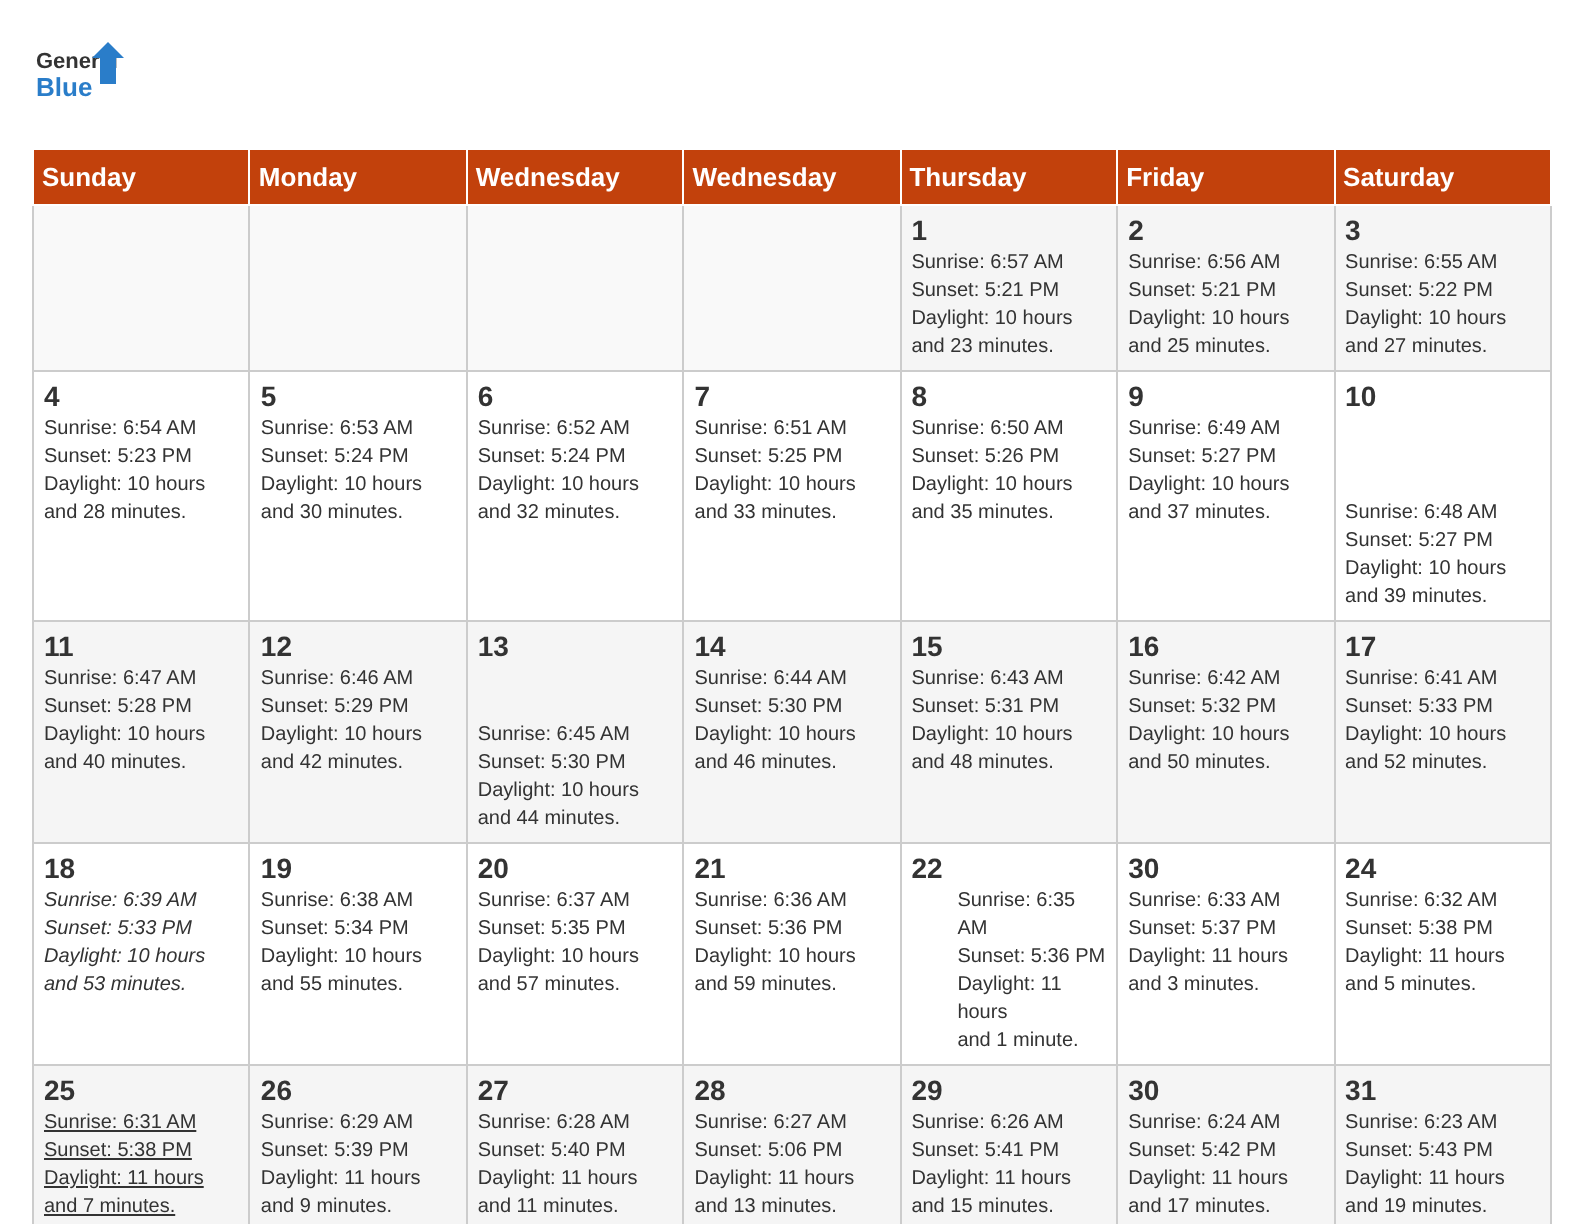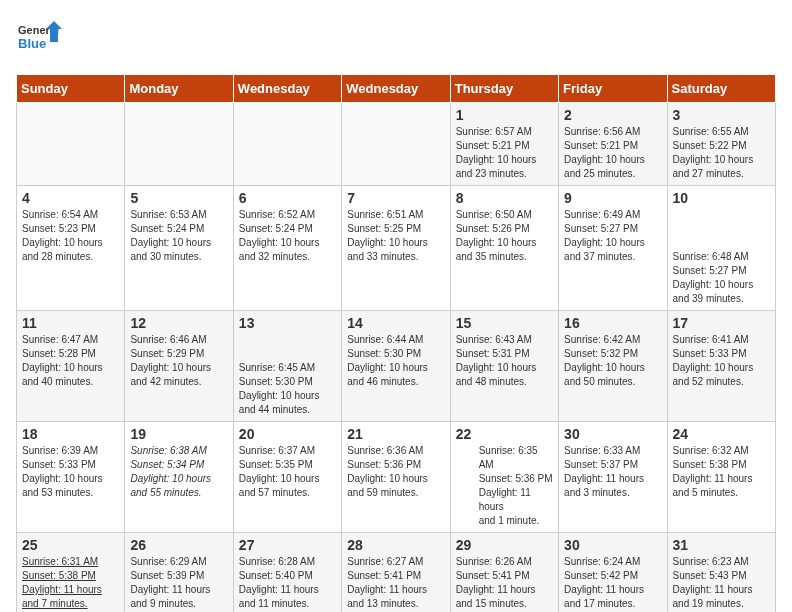--- a/index.html
+++ b/index.html
@@ -232,28 +232,28 @@
           <span class="day-number">17</span>
           <div class="day-info" style="white-space: pre-line;">Sunrise: 6:41 AM
 Sunset: 5:33 PM
 Daylight: 10 hours
 and 52 minutes.</div>
         </td>
       </tr>
       <tr>
         <td>
           <span class="day-number">18</span>
-          <div class="day-info" style="white-space: pre-line;">Sunrise: 6:39 AM
+          <div class="day-info" style="white-space: pre-line; font-style: italic;">Sunrise: 6:39 AM
 Sunset: 5:33 PM
 Daylight: 10 hours
 and 53 minutes.</div>
         </td>
         <td>
           <span class="day-number">19</span>
-          <div class="day-info" style="white-space: pre-line; font-style: italic;">Sunrise: 6:38 AM
+          <div class="day-info" style="white-space: pre-line;">Sunrise: 6:38 AM
 Sunset: 5:34 PM
 Daylight: 10 hours
 and 55 minutes.</div>
         </td>
         <td>
           <span class="day-number">20</span>
           <div class="day-info" style="white-space: pre-line;">Sunrise: 6:37 AM
 Sunset: 5:35 PM
 Daylight: 10 hours
 and 57 minutes.</div>
@@ -305,21 +305,21 @@
         <td>
           <span class="day-number">27</span>
           <div class="day-info" style="white-space: pre-line;">Sunrise: 6:28 AM
 Sunset: 5:40 PM
 Daylight: 11 hours
 and 11 minutes.</div>
         </td>
         <td>
           <span class="day-number">28</span>
           <div class="day-info" style="white-space: pre-line;">Sunrise: 6:27 AM
-Sunset: 5:41 PM
+Sunset: 5:06 PM
 Daylight: 11 hours
 and 13 minutes.</div>
         </td>
         <td>
           <span class="day-number">29</span>
           <div class="day-info" style="white-space: pre-line;">Sunrise: 6:26 AM
 Sunset: 5:41 PM
 Daylight: 11 hours
 and 15 minutes.</div>
         </td>

